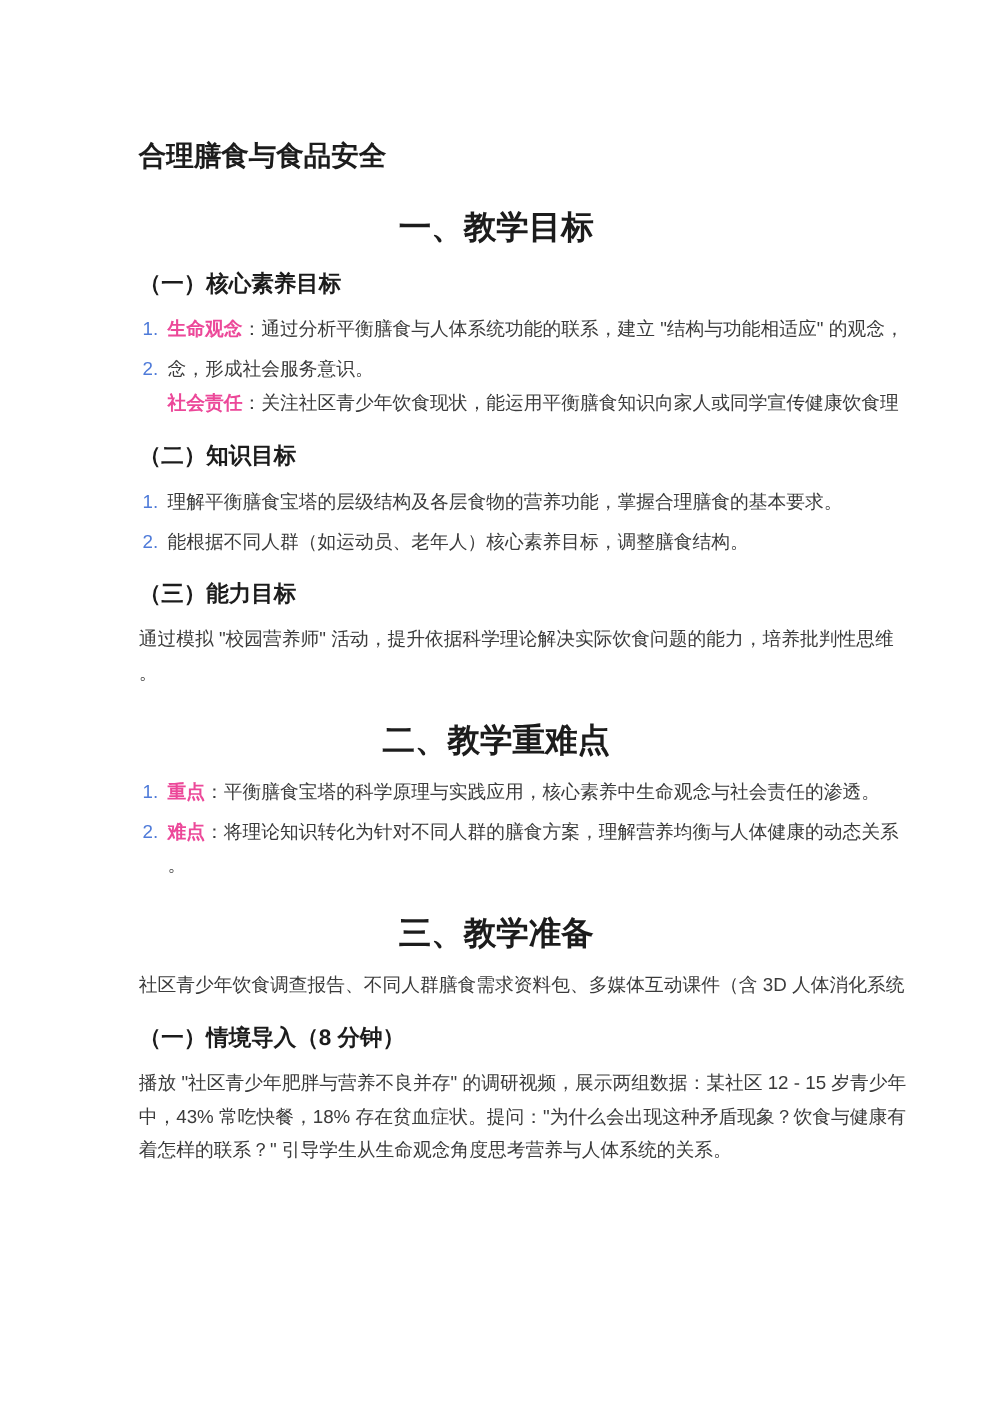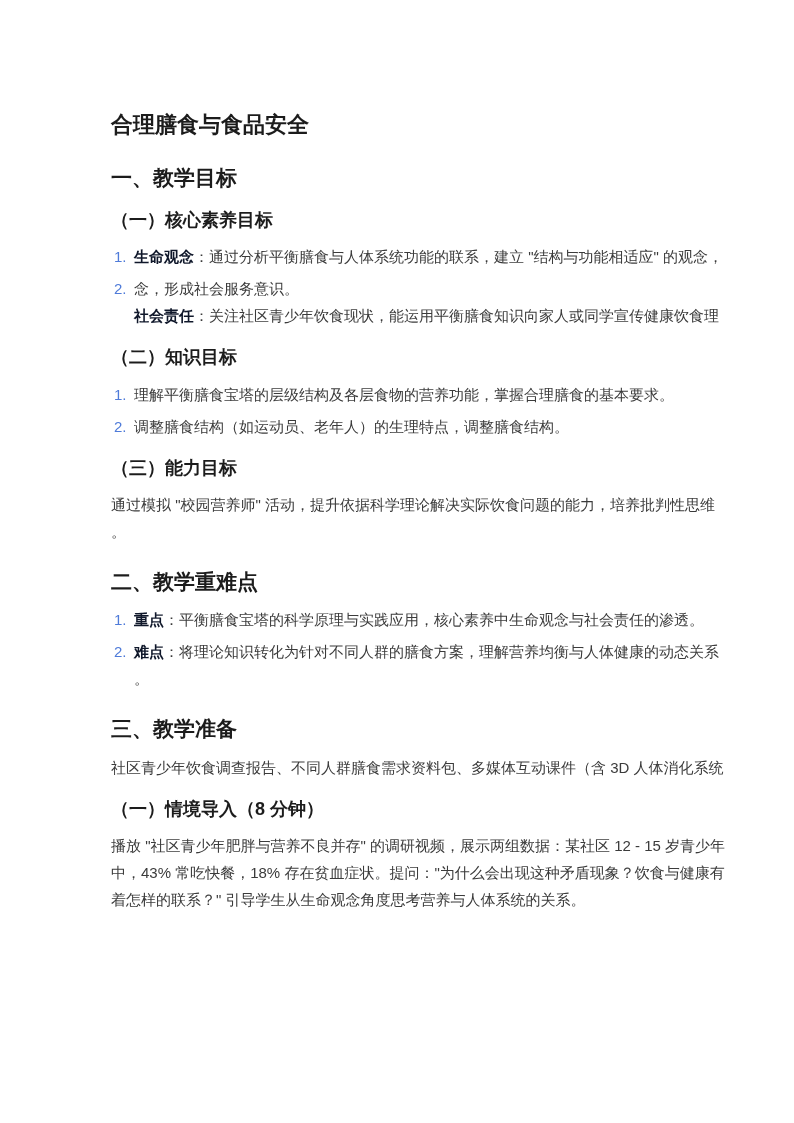--- a/index.html
+++ b/index.html
@@ -10,36 +10,36 @@
     background:#ffffff;
     box-sizing:border-box;
     padding:110px 90px 40px 90px;
     overflow:hidden;
     font-family:"Liberation Sans","DejaVu Sans",sans-serif;
     color:#3b3b3b;
     font-size:15px;
   }
   h1,h2,h3{color:#1c1c1c;font-weight:700;margin:0;line-height:1.4;}
   h1{font-size:22px;}
-  h2{font-size:21px;margin-top:22px;}
+  h2{font-size:26px;margin-top:22px;text-align:center;}
   h3{font-size:18px;margin-top:16px;}
   .para{margin-top:10px;}
   .line{line-height:27px;white-space:nowrap;}
   .list{margin-top:10px;}
   .li{display:flex;align-items:flex-start;margin-top:5px;}
   .li:first-child{margin-top:0;}
   .marker{
     flex:0 0 23px;
     color:#4f7bd9;
     line-height:27px;
     padding-left:3px;
     box-sizing:border-box;
   }
   .li-content{flex:1;min-width:0;}
-  .term{font-weight:700;color:#0f172a;}
+  .term{font-weight:700;color:#ec4899;}
 </style>
 </head>
 <body>
 
 <div class="page">
 
   <h1>合理膳食与食品安全</h1>
 
   <h2>一、教学目标</h2>
 
@@ -64,21 +64,21 @@
   <div class="list">
     <div class="li">
       <span class="marker">1.</span>
       <div class="li-content">
         <div class="line">理解平衡膳食宝塔的层级结构及各层食物的营养功能，掌握合理膳食的基本要求。</div>
       </div>
     </div>
     <div class="li">
       <span class="marker">2.</span>
       <div class="li-content">
-        <div class="line">调整膳食结构（如运动员、老年人）的生理特点，调整膳食结构。</div>
+        <div class="line">能根据不同人群（如运动员、老年人）核心素养目标，调整膳食结构。</div>
       </div>
     </div>
   </div>
 
   <h3>（三）能力目标</h3>
   <div class="para">
     <div class="line">通过模拟 "校园营养师" 活动，提升依据科学理论解决实际饮食问题的能力，培养批判性思维</div>
     <div class="line">。</div>
   </div>
 

